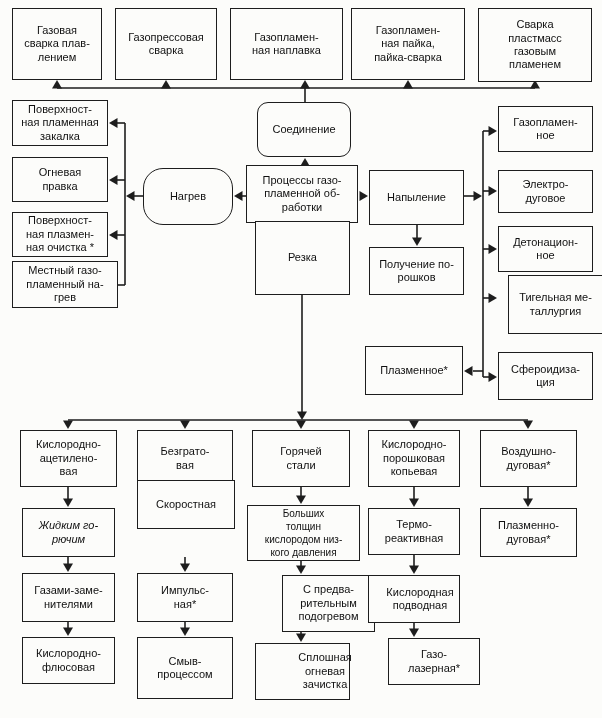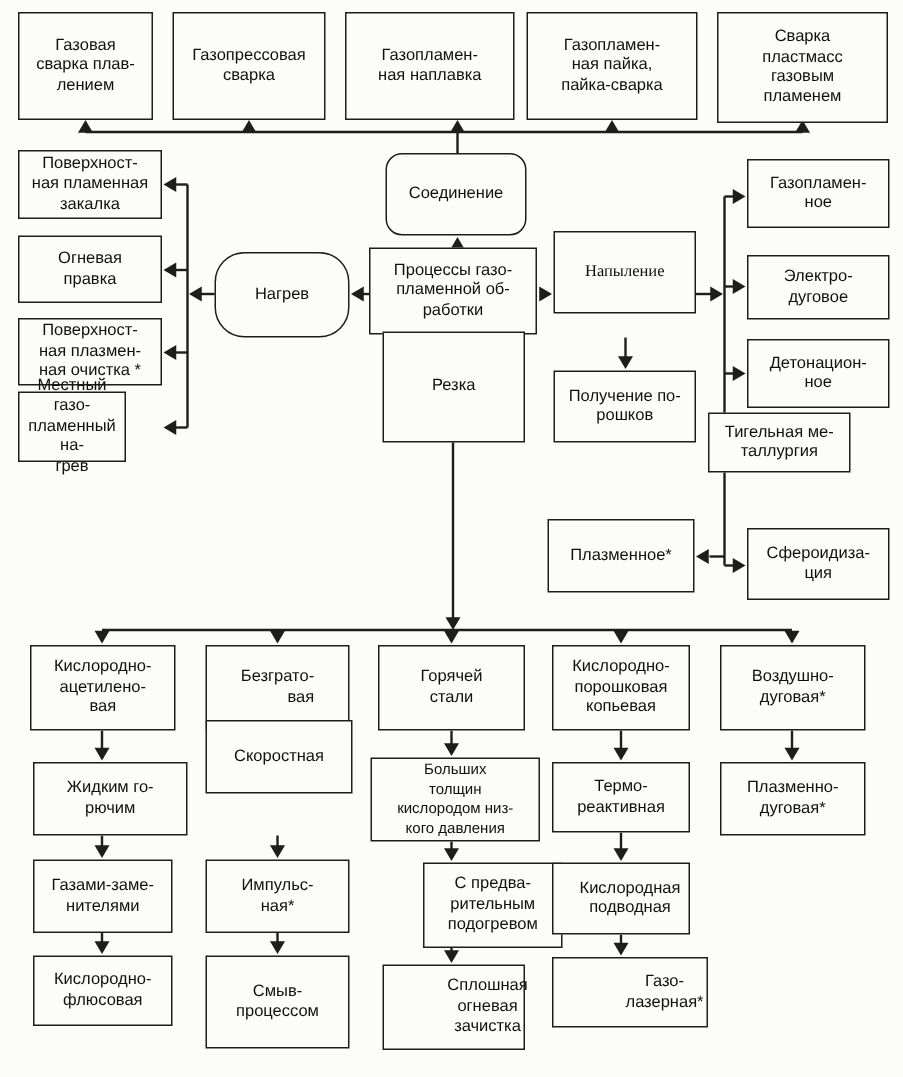--- a/index.html
+++ b/index.html
@@ -133,92 +133,92 @@
       </div>
       <div class="node" style="left: 12px; top: 157px; width: 96px; height: 45px;">
         <span>Огневая
 правка</span>
       </div>
       <div class="node" style="left: 12px; top: 212px; width: 96px; height: 45px;">
         <span>Поверхност-
 ная плазмен-
 ная очистка *</span>
       </div>
-      <div class="node" style="left: 12px; top: 261px; width: 72px; height: 47px;">
+      <div class="node" style="left: 12px; top: 261px; width: 106px; height: 47px;">
         <span>Местный газо-
 пламенный на-
 грев</span>
       </div>
       <div class="node" style="left: 143px; top: 168px; width: 90px; height: 57px; border-radius: 20px;">
         <span>Нагрев</span>
       </div>
       <div class="node" style="left: 257px; top: 102px; width: 94px; height: 55px; border-radius: 11px;">
         <span>Соединение</span>
       </div>
       <div class="node" style="left: 246px; top: 165px; width: 112px; height: 58px;">
         <span>Процессы газо-
 пламенной об-
 работки</span>
       </div>
       <div class="node" style="left: 255px; top: 221px; width: 95px; height: 74px;">
         <span>Резка</span>
       </div>
-      <div class="node" style="left: 369px; top: 154px; width: 95px; height: 55px; font-family: Liberation Serif, serif;">
+      <div class="node" style="left: 369px; top: 170px; width: 95px; height: 55px;">
         <span>Напыление</span>
       </div>
       <div class="node" style="left: 369px; top: 247px; width: 95px; height: 48px;">
         <span>Получение по-
 рошков</span>
       </div>
       <div class="node" style="left: 498px; top: 106px; width: 95px; height: 46px;">
         <span>Газопламен-
 ное</span>
       </div>
       <div class="node" style="left: 498px; top: 170px; width: 95px; height: 43px;">
         <span>Электро-
 дуговое</span>
       </div>
       <div class="node" style="left: 498px; top: 226px; width: 95px; height: 46px;">
         <span>Детонацион-
 ное</span>
       </div>
-      <div class="node" style="left: 472px; top: 275px; width: 95px; height: 40px;">
+      <div class="node" style="left: 508px; top: 275px; width: 95px; height: 59px;">
         <span>Тигельная ме-
 таллургия</span>
       </div>
       <div class="node" style="left: 498px; top: 352px; width: 95px; height: 48px;">
         <span>Сфероидиза-
 ция</span>
       </div>
       <div class="node" style="left: 365px; top: 346px; width: 98px; height: 49px;">
         <span>Плазменное*</span>
       </div>
       <div class="node" style="left: 20px; top: 430px; width: 97px; height: 57px;">
         <span>Кислородно-
 ацетилено-
 вая</span>
       </div>
-      <div class="node" style="left: 137px; top: 430px; width: 96px; height: 57px; text-align: right;">
+      <div class="node" style="left: 137px; top: 430px; width: 96px; height: 57px;">
         <span>Безграто-
 вая</span>
       </div>
       <div class="node" style="left: 252px; top: 430px; width: 98px; height: 57px;">
         <span>Горячей
 стали</span>
       </div>
       <div class="node" style="left: 368px; top: 430px; width: 92px; height: 57px;">
         <span>Кислородно-
 порошковая
 копьевая</span>
       </div>
       <div class="node" style="left: 480px; top: 430px; width: 97px; height: 57px;">
         <span>Воздушно-
 дуговая*</span>
       </div>
-      <div class="node" style="left: 22px; top: 508px; width: 103px; height: 49px;">
+      <div class="node" style="left: 22px; top: 508px; width: 93px; height: 49px; font-style: italic;">
         <span>Жидким го-
 рючим</span>
       </div>
       <div class="node" style="left: 22px; top: 573px; width: 93px; height: 49px;">
         <span>Газами-заме-
 нителями</span>
       </div>
       <div class="node" style="left: 22px; top: 637px; width: 93px; height: 47px;">
         <span>Кислородно-
 флюсовая</span>
@@ -251,21 +251,21 @@
 зачистка</span>
       </div>
       <div class="node" style="left: 368px; top: 508px; width: 92px; height: 47px;">
         <span>Термо-
 реактивная</span>
       </div>
       <div class="node" style="left: 368px; top: 575px; width: 92px; height: 48px; padding-left: 14px;">
         <span>Кислородная
 подводная</span>
       </div>
-      <div class="node" style="left: 368px; top: 638px; width: 104px; height: 47px; justify-content: flex-end;">
+      <div class="node" style="left: 388px; top: 638px; width: 92px; height: 47px;">
         <span>Газо-
 лазерная*</span>
       </div>
       <div class="node" style="left: 480px; top: 508px; width: 97px; height: 49px;">
         <span>Плазменно-
 дуговая*</span>
       </div>
     </div>
 </div>
 

